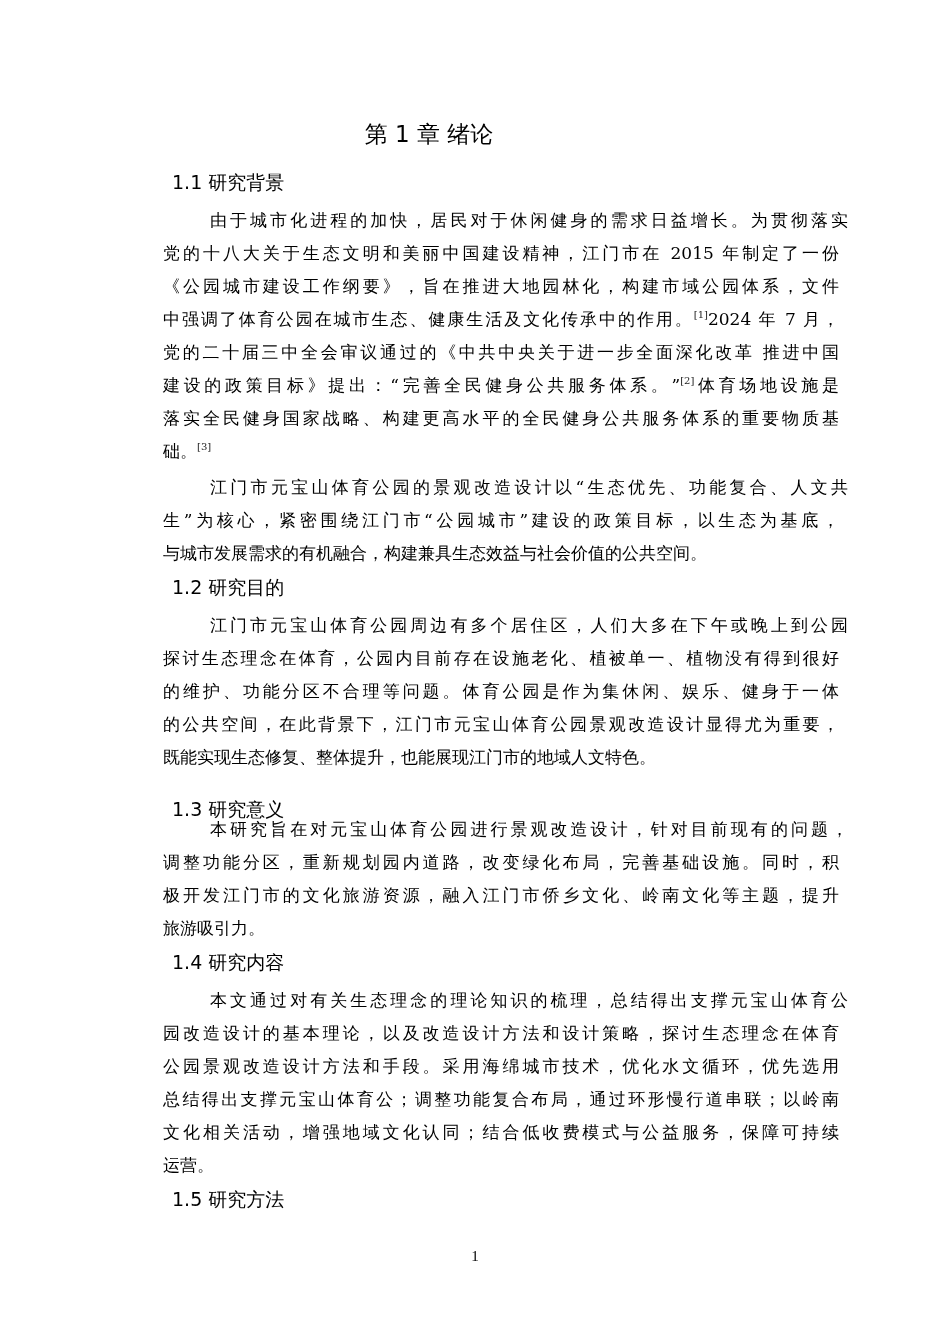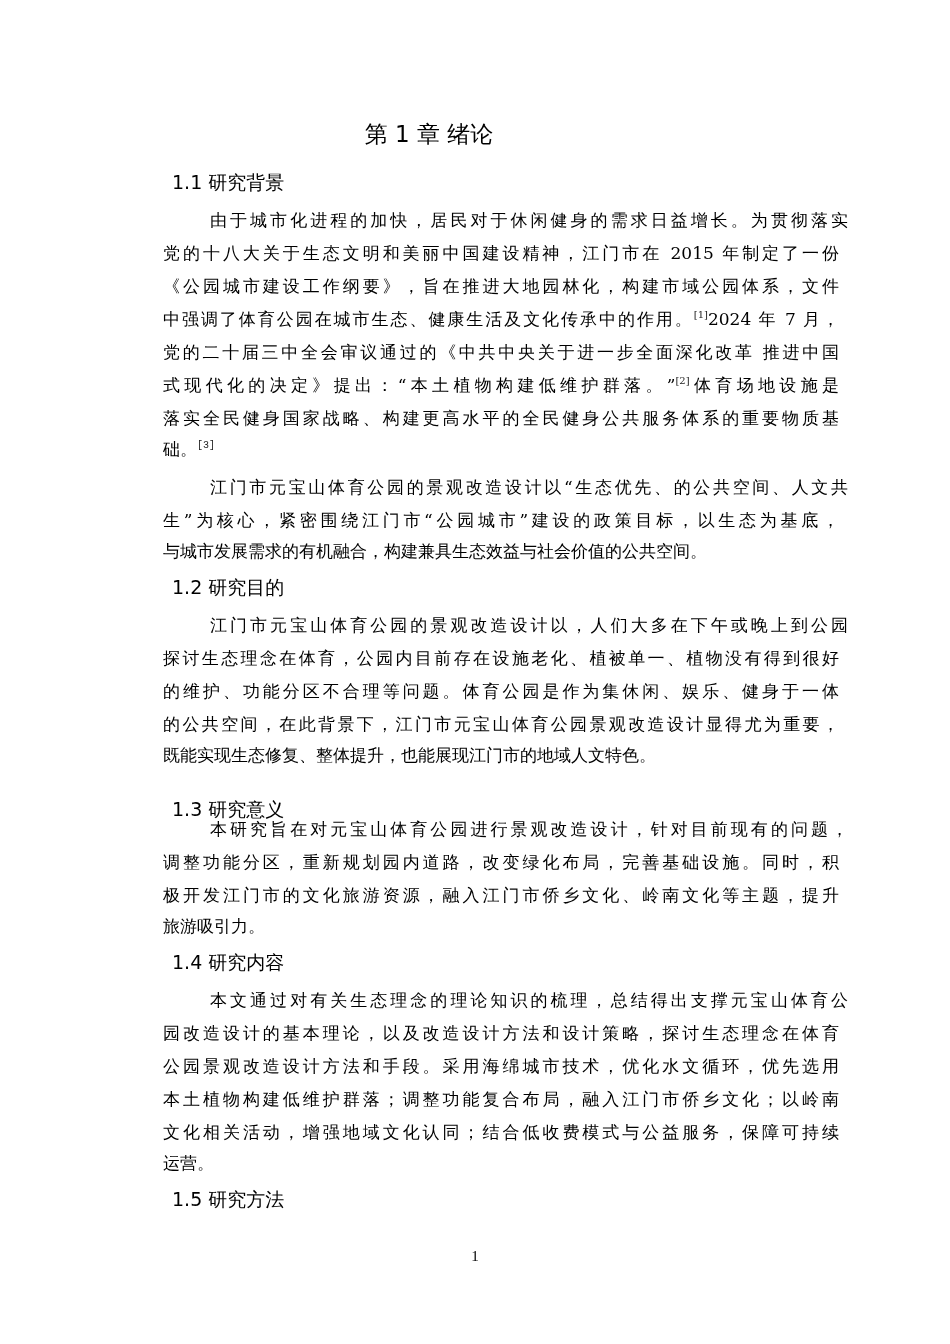--- a/index.html
+++ b/index.html
@@ -6,21 +6,21 @@
   body { width: 950px; height: 1344px; position: relative; overflow: hidden;
          font-family: "DejaVu Serif", "Liberation Serif", serif; color: #000; }
   .page { position: absolute; left: 0; top: 0; width: 950px; height: 1344px; background: #fff; }
   .chapter-title { position: absolute; left: 0; width: 858px; top: 118px; text-align: center;
          font-family: "DejaVu Sans", "Liberation Sans", sans-serif; font-size: 23px; line-height: 32px; }
   .section-heading { position: absolute; left: 172px; font-family: "DejaVu Sans", "Liberation Sans", sans-serif;
          font-size: 19px; line-height: 28px; white-space: nowrap; }
   .line { position: absolute; left: 163px; width: 676px; font-size: 17px; line-height: 24px;
           white-space: nowrap; text-align: justify; text-align-last: justify; }
   .line.first { left: 210px; width: 638px; }
-  .line.last { text-align-last: left; font-family: Liberation Mono, monospace; }
+  .line.last { text-align-last: left; }
   sup.cite { font-size: 10px; vertical-align: 7px; line-height: 0; color: #222; }
   .page-number { position: absolute; left: 0; width: 950px; top: 1246px; text-align: center;
          font-family: "Liberation Serif", "DejaVu Serif", serif; font-size: 15px; line-height: 20px; }
 </style>
 </head>
 <body>
 
 <div class="page">
 
   <div class="chapter-title">第 1 章  绪论</div>
@@ -28,48 +28,48 @@
   <div class="section-heading" style="top:168px">1.1 研究背景</div>
 
   <div class="line first" style="top:208px">由于城市化进程的加快，居民对于休闲健身的需求日益增长。为贯彻落实</div>
   <div class="line" style="top:241px">党的十八大关于生态文明和美丽中国建设精神，江门市在 2015 年制定了一份</div>
   <div class="line" style="top:274px">《公园城市建设工作纲要》，旨在推进大地园林化，构建市域公园体系，文件</div>
   <div class="line" style="top:307px">
     <span>中强调了体育公园在城市生态、健康生活及文化传承中的作用。</span><sup class="cite">[1]</sup><span>2024 年 7 月，</span>
   </div>
   <div class="line" style="top:340px">党的二十届三中全会审议通过的《中共中央关于进一步全面深化改革  推进中国</div>
   <div class="line" style="top:373px">
-    <span>式现代化的决定》提出：“本土植物构建低维护群落。”</span><sup class="cite">[2]</sup><span>体育场地设施是</span>
+    <span>建设的政策目标》提出：“完善全民健身公共服务体系。”</span><sup class="cite">[2]</sup><span>体育场地设施是</span>
   </div>
   <div class="line" style="top:406px">落实全民健身国家战略、构建更高水平的全民健身公共服务体系的重要物质基</div>
   <div class="line last" style="top:439px">
     <span>础。</span><sup class="cite">[3]</sup><span></span>
   </div>
 
-  <div class="line first" style="top:475px">江门市元宝山体育公园的景观改造设计以“生态优先、的公共空间、人文共</div>
+  <div class="line first" style="top:475px">江门市元宝山体育公园的景观改造设计以“生态优先、功能复合、人文共</div>
   <div class="line" style="top:508px">生”为核心，紧密围绕江门市“公园城市”建设的政策目标，以生态为基底，</div>
   <div class="line last" style="top:541px">与城市发展需求的有机融合，构建兼具生态效益与社会价值的公共空间。</div>
 
   <div class="section-heading" style="top:573px">1.2 研究目的</div>
-  <div class="line first" style="top:613px">江门市元宝山体育公园的景观改造设计以，人们大多在下午或晚上到公园</div>
+  <div class="line first" style="top:613px">江门市元宝山体育公园周边有多个居住区，人们大多在下午或晚上到公园</div>
   <div class="line" style="top:646px">探讨生态理念在体育，公园内目前存在设施老化、植被单一、植物没有得到很好</div>
   <div class="line" style="top:679px">的维护、功能分区不合理等问题。体育公园是作为集休闲、娱乐、健身于一体</div>
   <div class="line" style="top:712px">的公共空间，在此背景下，江门市元宝山体育公园景观改造设计显得尤为重要，</div>
   <div class="line last" style="top:745px">既能实现生态修复、整体提升，也能展现江门市的地域人文特色。</div>
 
   <div class="section-heading" style="top:795px">1.3 研究意义</div>
   <div class="line first" style="top:817px">本研究旨在对元宝山体育公园进行景观改造设计，针对目前现有的问题，</div>
   <div class="line" style="top:850px">调整功能分区，重新规划园内道路，改变绿化布局，完善基础设施。同时，积</div>
   <div class="line" style="top:883px">极开发江门市的文化旅游资源，融入江门市侨乡文化、岭南文化等主题，提升</div>
   <div class="line last" style="top:916px">旅游吸引力。</div>
 
   <div class="section-heading" style="top:948px">1.4 研究内容</div>
   <div class="line" style="top:1021px">园改造设计的基本理论，以及改造设计方法和设计策略，探讨生态理念在体育</div>
   <div class="line first" style="top:988px">本文通过对有关生态理念的理论知识的梳理，总结得出支撑元宝山体育公</div>
   <div class="line" style="top:1054px">公园景观改造设计方法和手段。采用海绵城市技术，优化水文循环，优先选用</div>
-  <div class="line" style="top:1087px">本土植物构建低维护群落；调整功能复合布局，融入江门市侨乡文化；以岭南</div>
+  <div class="line" style="top:1087px">总结得出支撑元宝山体育公；调整功能复合布局，通过环形慢行道串联；以岭南</div>
   <div class="line" style="top:1120px">文化相关活动，增强地域文化认同；结合低收费模式与公益服务，保障可持续</div>
   <div class="line last" style="top:1153px">运营。</div>
 
   <div class="section-heading" style="top:1185px">1.5 研究方法</div>
 
   <div class="page-number">1</div>
 </div>
 
 </body></html>

